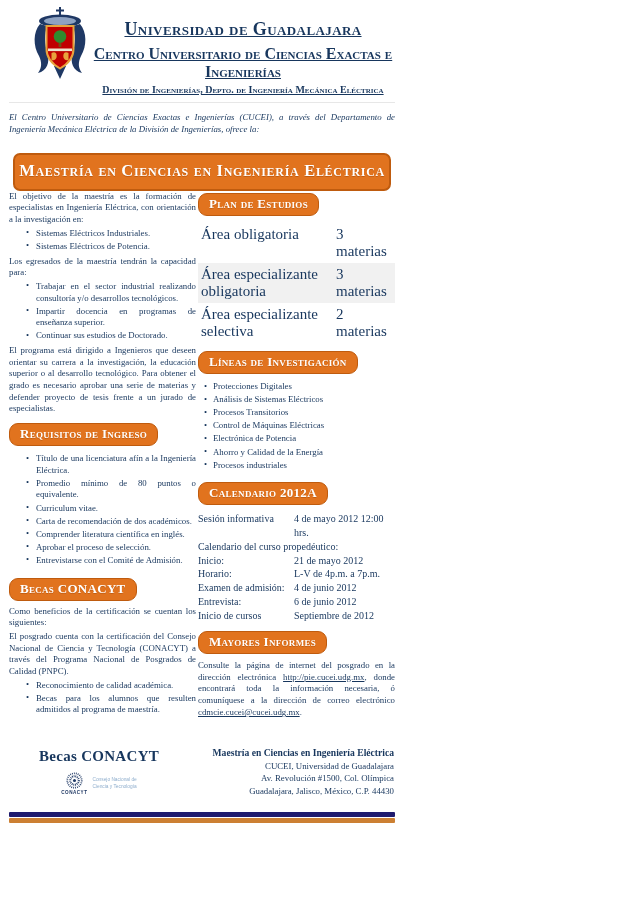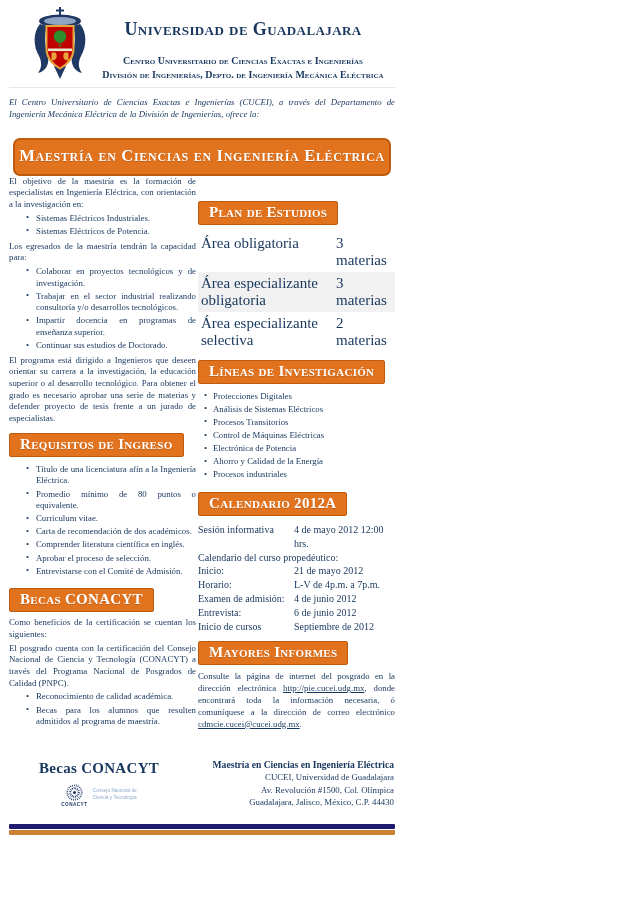--- a/index.html
+++ b/index.html
@@ -6,25 +6,25 @@
   html,body { background:#ffffff; }
   body {
     width:627px; height:900px;
     font-family:"Liberation Serif","DejaVu Serif",serif;
     color:var(--text-navy,#17365D);
   }
   .page { position:relative; width:627px; height:900px; background:#fff; overflow:hidden; }
   .doc { position:absolute; left:9px; top:6px; width:386px; }
 
   
-  .hdr { display:flex; align-items:flex-start; }
+  .hdr { display:flex; align-items:flex-start;text-decoration:underline; }
   .hdr-logo { width:62px; height:74px; margin-left:20px; flex:none; }
   .hdr-text { flex:1; text-align:center; padding-top:13px; }
   .hdr-univ { font-size:18px; font-weight:bold; font-variant:small-caps; letter-spacing:.4px; }
-  .hdr-centro { font-size:10px; font-weight:bold; font-variant:small-caps; margin-top:15px; }
+  .hdr-centro { font-size:16px; font-weight:bold; font-variant:small-caps; margin-top:5px; }
   .hdr-divn  { font-size:10px; font-weight:bold; font-variant:small-caps; margin-top:3px; }
   .hdr-rule { border:0; border-top:1px solid #e7e7e7; margin-top:7px; }
 
   .intro { margin-top:9px; font-size:8.8px; line-height:1.35; text-align:justify;font-style:italic; }
 
   .title-banner {
     margin:17px 4px 0 4px;
     background:var(--banner-orange,#E1731E);
     border:2px solid var(--banner-border,#C05C10);
     border-radius:7px; color:#fff; text-align:center;
@@ -44,22 +44,22 @@
   ul.blist { list-style:none; margin:2px 0 3px 0; }
   ul.blist li { font-size:8.8px; line-height:1.32; padding-left:27px; position:relative; text-align:justify; margin:1.5px 0; }
   ul.blist li::before { content:"\2022"; position:absolute; left:17px; top:-0.5px; }
   .col-right ul.blist li { padding-left:15px; text-align:left; }
   .col-right ul.blist li::before { left:6px; }
 
   .sec-banner {
     display:inline-block;
     background:var(--banner-orange,#E1731E);
     border:1.5px solid var(--banner-border,#C05C10);
-    border-radius:2px; color:#fff; font-weight:bold;
-    font-variant:small-caps; font-size:15px;
+    border-radius:9px; color:#fff; font-weight:bold;
+    font-variant:small-caps; font-size:13px;
     padding:2px 10px 3px; margin:8px 0 5px; letter-spacing:.3px;
     text-shadow:0 1px 0 rgba(120,50,0,.3);
   }
   .col-right .sec-banner:first-child { margin-top:0; }
 
   table.plan { width:100%; border-collapse:collapse; margin-top:2px; }
   table.plan td { font-size:15px; padding:3px 3px; vertical-align:top; }
   table.plan td.val { width:62px; }
   table.plan tr:nth-child(even) td { background:var(--table-shade,#F1F1F1); }
 
@@ -122,21 +122,20 @@
     <div class="columns">
 
       <div class="col-left">
         <p class="body">El objetivo de la maestría es la formación de especialistas en Ingeniería Eléctrica, con orientación a la investigación en:</p>
         <ul class="blist">
           <li>Sistemas Eléctricos Industriales.</li>
           <li>Sistemas Eléctricos de Potencia.</li>
         </ul>
         <p class="body">Los egresados de la maestría tendrán la capacidad para:</p>
         <ul class="blist">
-          <li>Colaborar en proyectos tecnológicos y de investigación.</li>
           <li>Trabajar en el sector industrial realizando consultoría y/o desarrollos tecnológicos.</li>
           <li>Impartir docencia en programas de enseñanza superior.</li>
           <li>Continuar sus estudios de Doctorado.</li>
         </ul>
         <p class="body">El programa está dirigido a Ingenieros que deseen orientar su carrera a la investigación, la educación superior o al desarrollo tecnológico. Para obtener el grado es necesario aprobar una serie de materias y defender proyecto de tesis frente a un jurado de especialistas.</p>
 
         <div class="sec-banner">Requisitos de Ingreso</div>
         <ul class="blist">
           <li>Título de una licenciatura afín a la Ingeniería Eléctrica.</li>
           <li>Promedio mínimo de 80 puntos o equivalente.</li>

